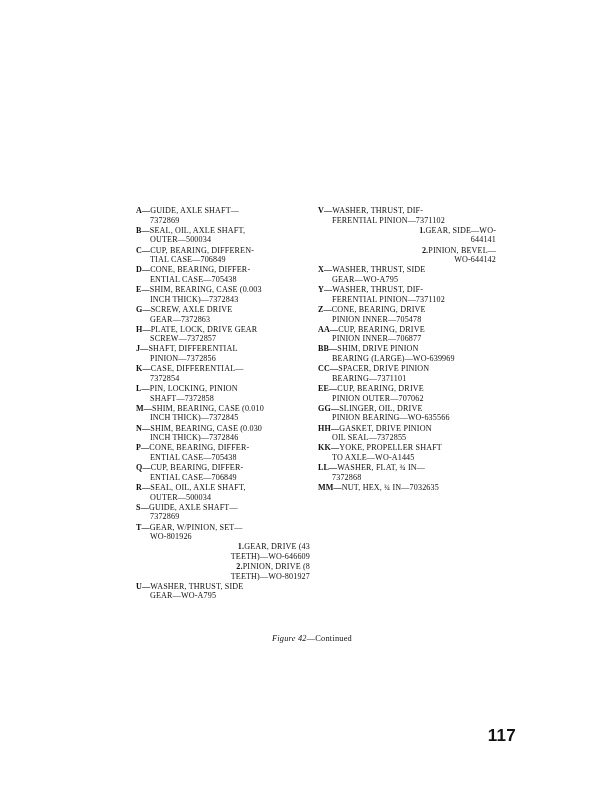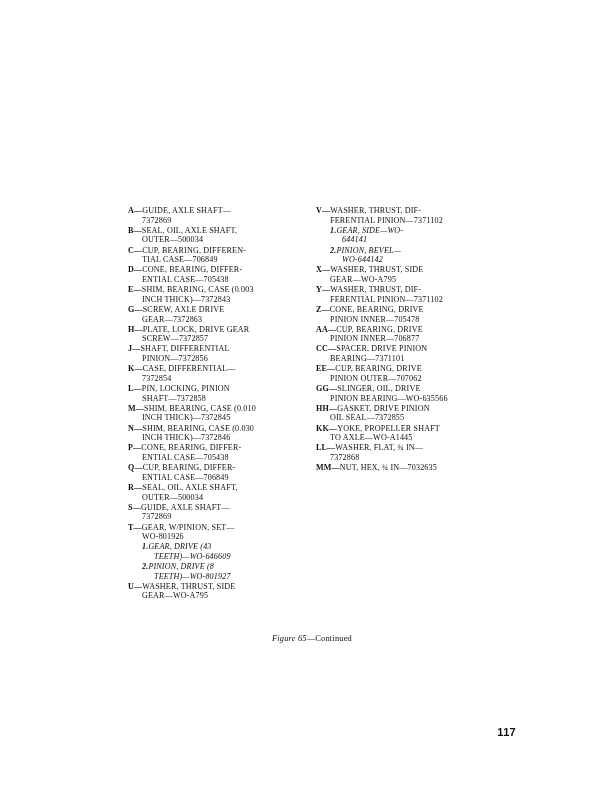--- a/index.html
+++ b/index.html
@@ -26,41 +26,41 @@
     left: 128px;
     top: 206px;
     width: 368px;
     display: flex;
     flex-direction: row;
     align-items: flex-start;
     justify-content: space-between;
   }
   .col {
     width: 176px;
+    margin-left: 8px;
   }
   .col.right {
     width: 180px;
   }
   .entry {
     font-size: 8.1px;
     line-height: 9.6px;
     letter-spacing: 0.15px;
     margin-bottom: 0.6px;
     text-indent: 0;
     padding-left: 14px;
   }
   .entry .lead {
     margin-left: -14px;
     display: inline;
     font-weight: bold;
   }
   .entry.sub {
     padding-left: 26px;
-    text-align: left;
-    font-style: italic;
+    text-align: right;
   }
   .entry.sub .lead {
     margin-left: -12px;
     font-weight: bold;
   }
   .entry .txt {
     text-transform: uppercase;
   }
   .caption {
     position: absolute;
@@ -72,21 +72,21 @@
     font-style: italic;
     letter-spacing: 0.2px;
   }
   .caption .cont {
     font-style: normal;
   }
   .folio {
     position: absolute;
     right: 96px;
     top: 726px;
-    font-size: 11px;
+    font-size: 17px;
     font-weight: bold;
     font-family: "Liberation Sans", sans-serif;
     letter-spacing: 0.3px;
   }
 </style>
 </head>
 <body>
 
 <div class="page">
   <div class="columns">
@@ -113,28 +113,29 @@
         <div class="entry"><span class="lead">U—</span><span class="txt">WASHER, THRUST, SIDE</span><br><span class="txt">GEAR—WO-A795</span></div>
       </div>
     <div class="col right" id="colRight">
         <div class="entry"><span class="lead">V—</span><span class="txt">WASHER, THRUST, DIF-</span><br><span class="txt">FERENTIAL PINION—7371102</span></div>
         <div class="entry sub"><span class="lead">1.</span><span class="txt">GEAR, SIDE—WO-</span><br><span class="txt">644141</span></div>
         <div class="entry sub"><span class="lead">2.</span><span class="txt">PINION, BEVEL—</span><br><span class="txt">WO-644142</span></div>
         <div class="entry"><span class="lead">X—</span><span class="txt">WASHER, THRUST, SIDE</span><br><span class="txt">GEAR—WO-A795</span></div>
         <div class="entry"><span class="lead">Y—</span><span class="txt">WASHER, THRUST, DIF-</span><br><span class="txt">FERENTIAL PINION—7371102</span></div>
         <div class="entry"><span class="lead">Z—</span><span class="txt">CONE, BEARING, DRIVE</span><br><span class="txt">PINION INNER—705478</span></div>
         <div class="entry"><span class="lead">AA—</span><span class="txt">CUP, BEARING, DRIVE</span><br><span class="txt">PINION INNER—706877</span></div>
+        <div class="entry"><span class="lead">BB—</span><span class="txt">SHIM, DRIVE PINION</span><br><span class="txt">BEARING (LARGE)—WO-639969</span></div>
         <div class="entry"><span class="lead">CC—</span><span class="txt">SPACER, DRIVE PINION</span><br><span class="txt">BEARING—7371101</span></div>
         <div class="entry"><span class="lead">EE—</span><span class="txt">CUP, BEARING, DRIVE</span><br><span class="txt">PINION OUTER—707062</span></div>
         <div class="entry"><span class="lead">GG—</span><span class="txt">SLINGER, OIL, DRIVE</span><br><span class="txt">PINION BEARING—WO-635566</span></div>
         <div class="entry"><span class="lead">HH—</span><span class="txt">GASKET, DRIVE PINION</span><br><span class="txt">OIL SEAL—7372855</span></div>
         <div class="entry"><span class="lead">KK—</span><span class="txt">YOKE, PROPELLER SHAFT</span><br><span class="txt">TO AXLE—WO-A1445</span></div>
         <div class="entry"><span class="lead">LL—</span><span class="txt">WASHER, FLAT, ¾ IN—</span><br><span class="txt">7372868</span></div>
         <div class="entry"><span class="lead">MM—</span><span class="txt">NUT, HEX, ¾ IN—7032635</span></div>
       </div>
   </div>
 
   <div class="caption">
-    <span>Figure 65</span><span class="cont">—Continued</span>
+    <span>Figure 42</span><span class="cont">—Continued</span>
   </div>
 
   <div class="folio">117</div>
 </div>
 
 </body></html>

